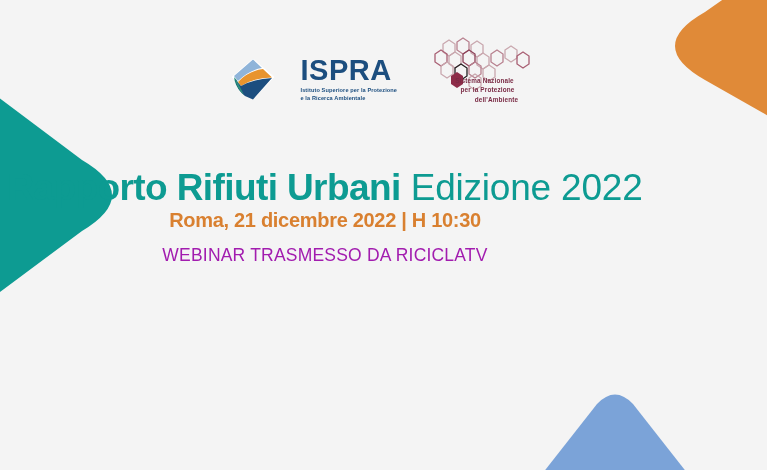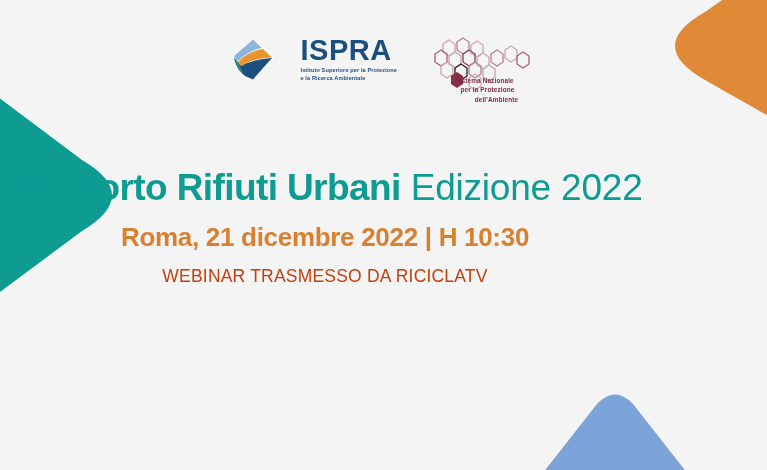--- a/index.html
+++ b/index.html
@@ -39,20 +39,21 @@
     display: flex;
     justify-content: center;
     align-items: flex-start;
     gap: 22px;
   }
 
   .ispra-logo {
     display: flex;
     align-items: center;
     gap: 24px;
+    margin-top: 20px;
   }
   .ispra-mark { width: 48px; height: 46px; flex: none; }
   .ispra-words { display: flex; flex-direction: column; gap: 1px; }
   .ispra-wordmark {
     font-family: "Liberation Sans", sans-serif;
     font-size: 29px;
     font-weight: bold;
     letter-spacing: 0.5px;
     color: #1c4e7f;
     line-height: 1;
@@ -110,36 +111,36 @@
   .title-strong {
     font-weight: bold;
     letter-spacing: -0.6px;
   }
   .title-light {
     font-weight: normal;
     letter-spacing: -0.2px;
   }
 
   .subtitle-line {
-    margin-top: 14px;
-    font-family: "Liberation Sans", sans-serif;
-    font-size: 26px;
+    margin-top: 1px;
+    font-family: "Liberation Sans", sans-serif;
+    font-size: 20px;
     font-weight: bold;
     letter-spacing: -0.3px;
     color: #d98030;
     white-space: nowrap;
   }
 
   .caption-line {
     margin-top: 13px;
     font-family: "Liberation Sans", sans-serif;
     font-size: 17.5px;
     font-weight: normal;
     letter-spacing: 0.2px;
-    color: #c2410c;
+    color: #a21caf;
     text-transform: uppercase;
     white-space: nowrap;
   }
 </style>
 </head>
 <body>
 
 <div class="banner">
 
   <div class="shape shape-teal">

